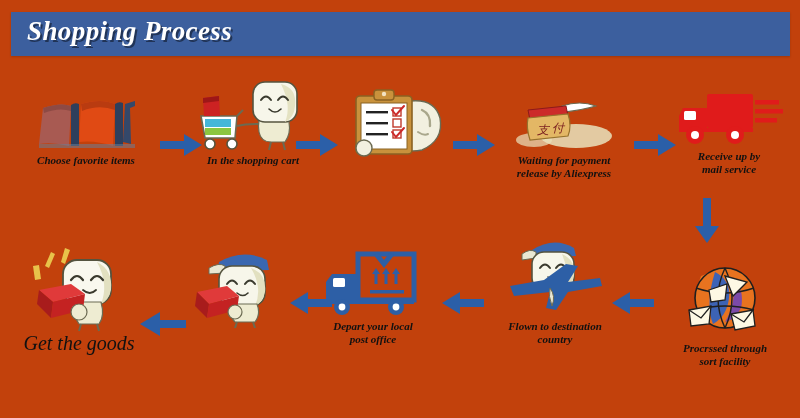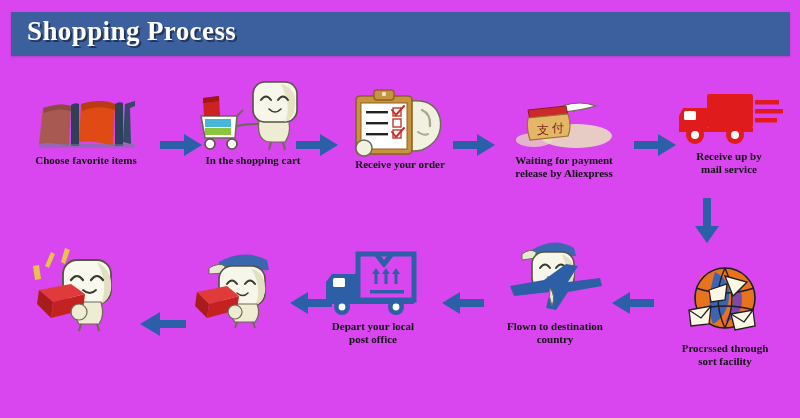--- a/index.html
+++ b/index.html
@@ -11,21 +11,22 @@
     width: 800px;
     height: 418px;
     overflow: hidden;
     font-family: "Liberation Serif", "DejaVu Serif", serif;
     position: relative;
   }
   #page {
     position: relative;
     width: 800px;
     height: 418px;
-    background: #d946ef;
+    background: #c2410c;
+    font-style: italic;
   }
 
   
   #banner {
     position: absolute;
     left: 11px;
     top: 12px;
     width: 779px;
     height: 44px;
     background: #3c5f9e;
@@ -160,21 +161,20 @@
 
         <rect x="45" y="20" width="8" height="8" fill="#fff" stroke="#c0392b" stroke-width="1.4"></rect>
         <rect x="45" y="31" width="8" height="8" fill="#fff" stroke="#c0392b" stroke-width="1.4"></rect>
         <rect x="45" y="42" width="8" height="8" fill="#fff" stroke="#c0392b" stroke-width="1.4"></rect>
         <path d="M44 22 l4 5 l8 -9" stroke="#cc2a2a" stroke-width="2" fill="none" stroke-linecap="round"></path>
         <path d="M44 44 l4 5 l8 -9" stroke="#cc2a2a" stroke-width="2" fill="none" stroke-linecap="round"></path>
 
         <circle cx="16" cy="60" r="8" fill="#f2f0e0" stroke="#6b6a52" stroke-width="1.4"></circle>
       </svg>
     </div>
-    <div class="step-label">Receive your order</div>
   </div>
 
   <div class="arrow" style="left:453px; top:132px;">
     <svg width="44" height="26" viewBox="0 0 44 26">
       <path d="M0 9 L24 9 L24 2 L42 13 L24 24 L24 17 L0 17 Z" fill="#2b5fa8"></path>
     </svg>
   </div>
 
   <div class="step" style="left:480px; top:92px; width:168px;">
     <div class="step-art" style="width:120px;height:62px;">
@@ -373,15 +373,16 @@
         <path d="M56 56 Q54 70 60 78 L80 78 Q86 70 82 56 Z" fill="#eeecd2" stroke="#6b6a52" stroke-width="1.2"></path>
         <path d="M62 78 l-2 7 M78 78 l2 7" stroke="#6b6a52" stroke-width="2"></path>
 
         <path d="M20 44 L52 38 L66 48 L34 56 Z" fill="#e03a3a"></path>
         <path d="M20 44 L34 56 L32 72 L18 58 Z" fill="#a81c1c"></path>
         <path d="M34 56 L66 48 L64 64 L32 72 Z" fill="#c42222"></path>
 
         <circle cx="60" cy="66" r="8" fill="#eeecd2" stroke="#6b6a52" stroke-width="1.2"></circle>
       </svg>
     </div>
+    <div class="step-label big">Get  the goods</div>
   </div>
 
 </div>
 
 </body></html>

